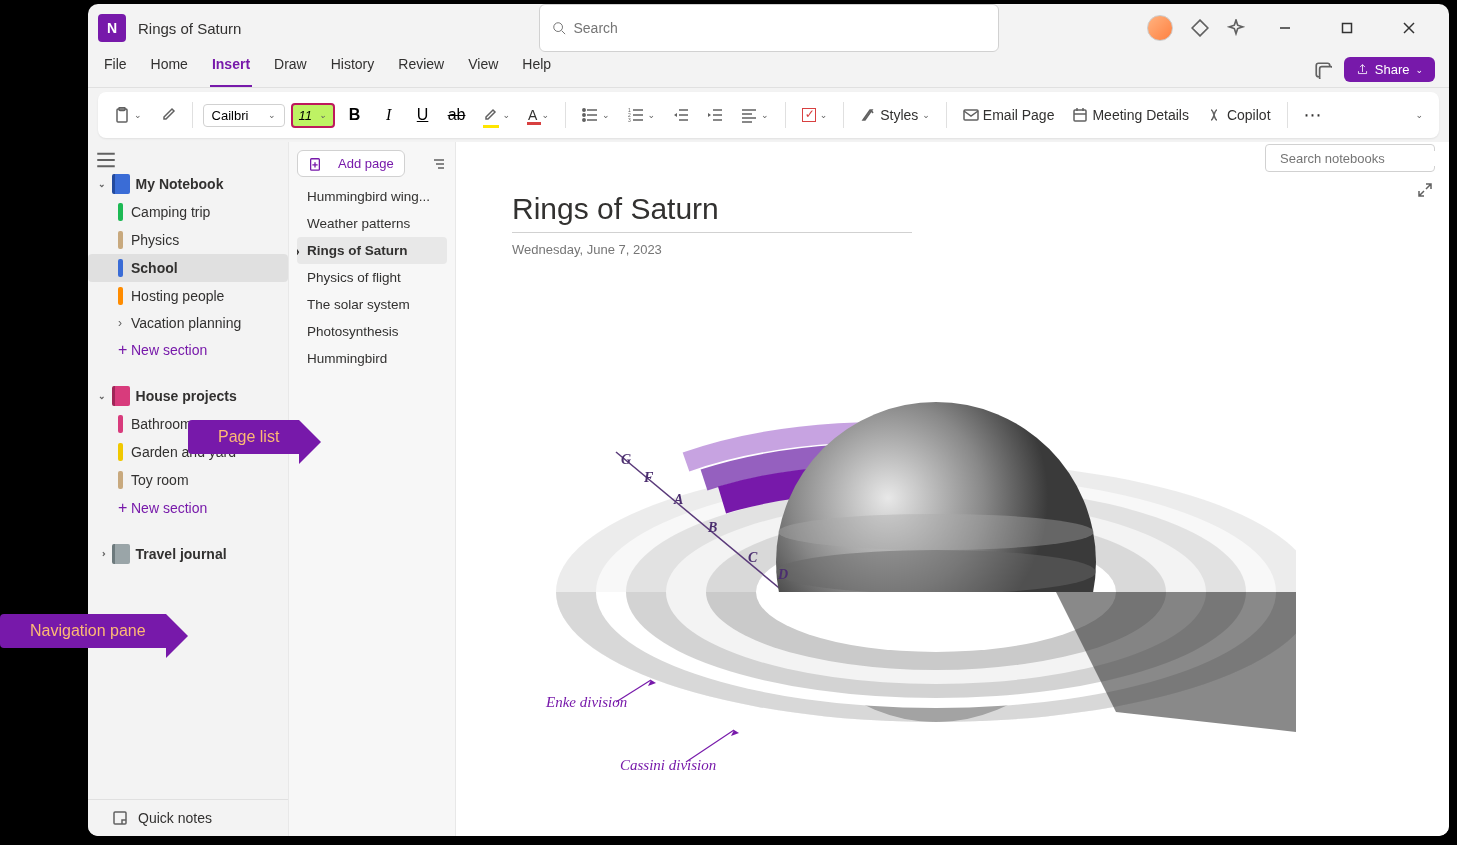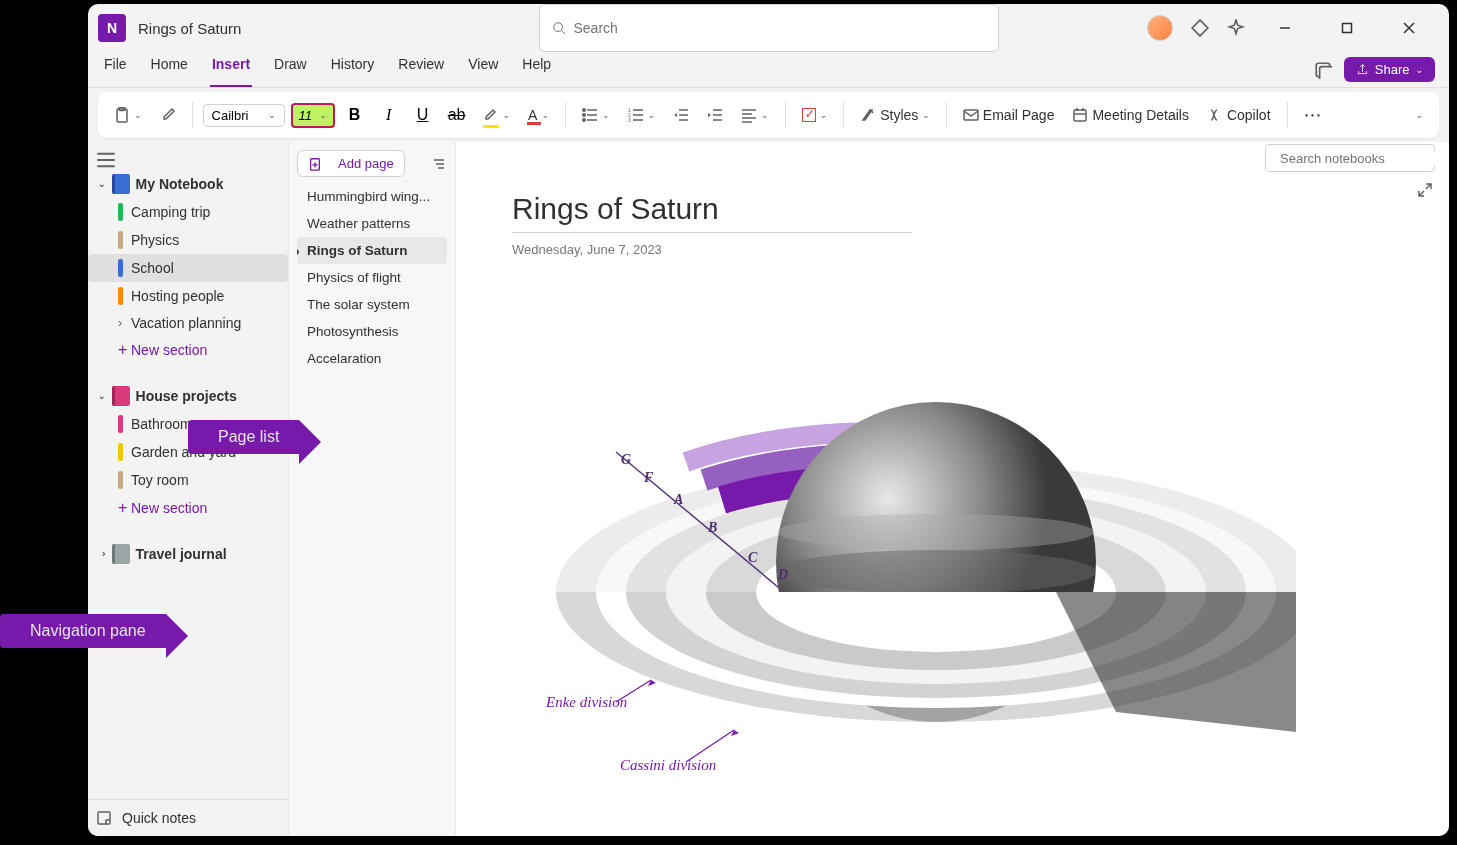--- a/index.html
+++ b/index.html
@@ -27,39 +27,39 @@
 .font-select { border: 1px solid #d1d1d1; border-radius: 4px; padding: 3px 8px; font-size: 13px; width: 82px; background: #fff; display: flex; justify-content: space-between; align-items: center; }
 .size-select { border: 2px solid #be185d; border-radius: 4px; padding: 3px 6px; font-size: 13px; width: 44px; background: #bef264; display: flex; justify-content: space-between; align-items: center; font-style: italic; }
 .fmt-btn { width: 28px; height: 28px; display: flex; align-items: center; justify-content: center; font-size: 16px; cursor: pointer; }
 .chev { font-size: 9px; color: #616161; }
 .content-area { flex: 1; display: flex; overflow: hidden; position: relative; }
 .nav-toggle { position: absolute; left: 8px; top: 8px; width: 20px; height: 20px; }
 .nav-pane { width: 200px; background: #f3f3f3; padding-top: 28px; display: flex; flex-direction: column; }
 .notebook-hdr { display: flex; align-items: center; gap: 6px; padding: 4px 10px; font-size: 14px; font-weight: 600; color: #323130; cursor: pointer; }
 .notebook-icon { width: 18px; height: 20px; border-radius: 2px; display: inline-block; }
 .section-row { display: flex; align-items: center; gap: 8px; padding: 5px 10px 5px 30px; font-size: 14px; color: #323130; cursor: pointer; border-radius: 4px; }
-.section-row.active { background: #e0e0e0; font-weight: 400; }
+.section-row.active { background: #e0e0e0; font-weight: 700; }
 .section-tab { width: 5px; height: 18px; border-radius: 2px; }
 .new-section { color: #7719aa; display: flex; align-items: center; gap: 8px; padding: 5px 10px 5px 30px; font-size: 14px; cursor: pointer; }
 .new-section .plus { color: #7719aa; font-size: 16px; width: 5px; }
-.quick-notes { margin-top: auto; padding: 10px 8px; display: flex; align-items: center; gap: 10px; font-size: 14px; color: #323130; border-top: 1px solid #e0e0e0; }
+.quick-notes { margin-top: auto; padding: 10px 24px; display: flex; align-items: center; gap: 10px; font-size: 14px; color: #323130; border-top: 1px solid #e0e0e0; }
 .page-list { width: 168px; background: #f7f7f7; border-left: 1px solid #e8e8e8; border-right: 1px solid #e8e8e8; padding: 8px; display: flex; flex-direction: column; }
 .page-list-hdr { display: flex; align-items: center; justify-content: space-between; margin-bottom: 6px; }
 .add-page-btn { border: 1px solid #d1d1d1; background: #fff; border-radius: 6px; padding: 5px 10px; font-size: 13px; color: #7719aa; display: flex; align-items: center; gap: 16px; cursor: pointer; }
 .page-row { padding: 6px 10px; font-size: 13.5px; color: #323130; cursor: pointer; border-radius: 4px; white-space: nowrap; overflow: hidden; text-overflow: ellipsis; }
 .page-row.active { background: #e8e8e8; font-weight: 600; position: relative; }
 .page-row.active::before { content: '›'; position: absolute; left: -2px; font-size: 14px; }
 .page-canvas { flex: 1; background: #fff; position: relative; overflow: hidden; border-radius: 0 0 10px 0; }
 .searchbar-nb { position: absolute; right: 14px; top: 2px; width: 170px; height: 28px; border: 1px solid #d1d1d1; border-radius: 4px; display: flex; align-items: center; padding: 0 8px; gap: 6px; background: #fff; font-size: 13px; }
 .searchbar-nb input { border: none; outline: none; font-size: 13px; flex: 1; }
 .expand-icon { position: absolute; right: 16px; top: 40px; }
 .note-title { font-size: 30px; color: #323130; font-weight: 400; position: absolute; left: 56px; top: 50px; border-bottom: 1px solid #d1d1d1; width: 400px; padding-bottom: 6px; }
 .note-date { font-size: 13px; color: #767676; position: absolute; left: 56px; top: 100px; }
 .saturn-illustration { position: absolute; left: 40px; top: 140px; width: 800px; height: 520px; }
-.callout { position: absolute; background: #7719aa; color: #e5e5e5; font-size: 16px; padding: 8px 20px 8px 30px; border-radius: 4px 0 0 4px; }
+.callout { position: absolute; background: #7719aa; color: #fdba74; font-size: 16px; padding: 8px 20px 8px 30px; border-radius: 4px 0 0 4px; }
 .callout::after { content: ''; position: absolute; right: -22px; top: 0; border-top: 22px solid transparent; border-bottom: 22px solid transparent; border-left: 22px solid #7719aa; }
 .callout-navpane { left: 0px; top: 614px; }
 .callout-pagelist { left: 188px; top: 420px; }
 .ring-label { position: absolute; font-family: 'Segoe Script', cursive; font-style: italic; font-weight: 600; color: #4b2e6f; font-size: 14px; }
 .ann-text { position: absolute; font-family: 'Segoe Script', cursive; font-style: italic; color: #7719aa; font-size: 15px; }
 .icon-svg { width: 16px; height: 16px; stroke: #616161; fill: none; stroke-width: 1.5; }
 .sort-icon { width: 16px; height: 16px; }
 .red-box { width: 14px; height: 14px; border: 1.5px solid #d84040; display: inline-block; }
 </style>
 </head>
@@ -357,21 +357,21 @@
             <line x1="7" y1="12" x2="13" y2="12"></line>
             <path d="M3 6l-2 2 2 2" stroke="none"></path>
           </svg>
       </div>
       <div class="page-row">Hummingbird wing...</div>
       <div class="page-row">Weather patterns</div>
       <div class="page-row active">Rings of Saturn</div>
       <div class="page-row">Physics of flight</div>
       <div class="page-row">The solar system</div>
       <div class="page-row">Photosynthesis</div>
-      <div class="page-row">Accelaration</div>
+      <div class="page-row">Hummingbird</div>
     </div>
 
     <div class="page-canvas">
       <div class="searchbar-nb">
         <svg width="12" height="12" viewBox="0 0 16 16" stroke="#616161" fill="none">
             <circle cx="7" cy="7" r="5"></circle>
             <line x1="11" y1="11" x2="15" y2="15"></line>
           </svg>
         <input placeholder="Search notebooks" style="">
 

